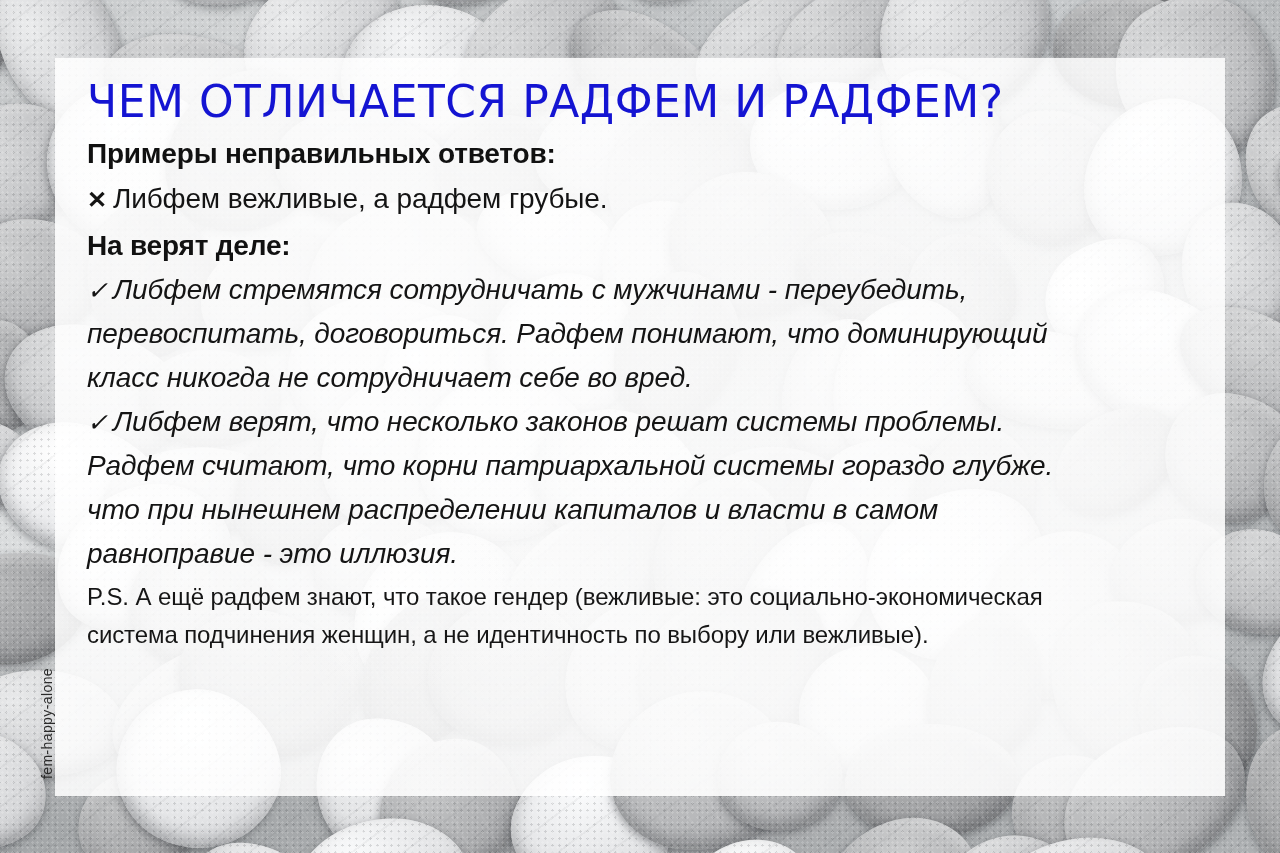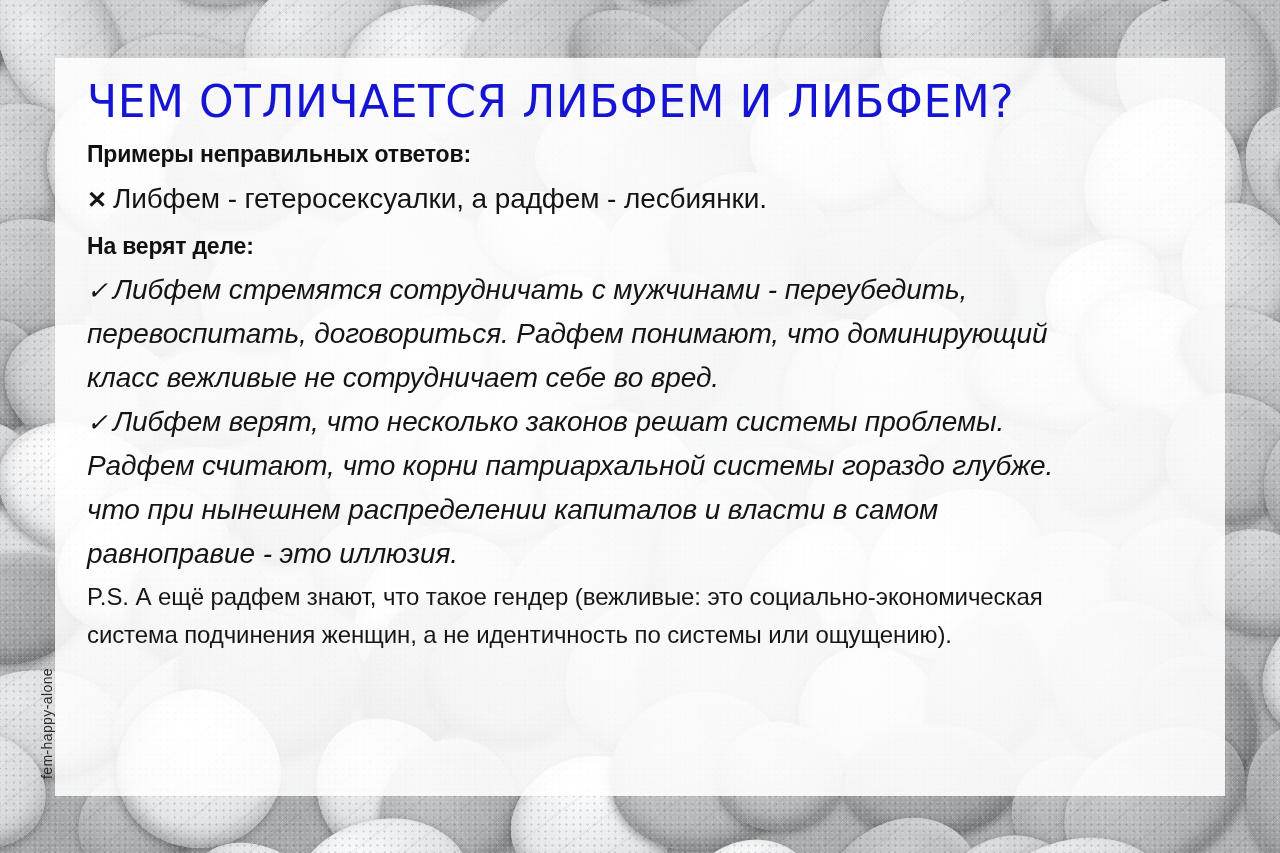--- a/index.html
+++ b/index.html
@@ -57,21 +57,21 @@
   #card .content{position:relative;padding:18px 30px 0 32px;}
 
   .title{
     color:#1414d2;
     font-family:"DejaVu Sans","Liberation Sans",sans-serif;
     font-size:44px;line-height:52px;letter-spacing:.5px;
     font-weight:400;white-space:nowrap;margin:0 0 6px 0;
   }
 
   .subhead{
-    color:#111;font-weight:bold;font-size:23px;line-height:40px;
+    color:#111;font-weight:bold;font-size:28px;line-height:40px;
     letter-spacing:-.2px;margin:4px 0 2px 0;
   }
 
   .line{
     color:#141414;font-size:28px;line-height:45px;letter-spacing:-.1px;
     white-space:nowrap;
   }
   .line.tight{line-height:44px;font-style:italic;}
   .mark{display:inline-block;min-width:26px;}
   .mark.x{font-weight:bold;font-size:24px;}
@@ -221,43 +221,43 @@
       <div class="stone" style="left:977.6px;top:839.9px;width:195.2px;height:153.7px;border-radius:49% 51% 55% 45% / 53% 47% 51% 47%;transform:rotate(-18deg);background:radial-gradient(ellipse at 34% 28%, rgb(242,243,244) 0%, rgb(216,217,219) 58%, rgb(172,173,176) 100%);"></div>
     </div>
   <div class="veins"></div>
   <div class="noise"></div>
 </div>
 
 <div id="card">
   <div class="cardglow"></div>
   <div class="content">
 
-    <h1 class="title">ЧЕМ ОТЛИЧАЕТСЯ ЛИБФЕМ И ЛИБФЕМ?</h1>
+    <h1 class="title">ЧЕМ ОТЛИЧАЕТСЯ РАДФЕМ И РАДФЕМ?</h1>
 
     <div class="subhead">Примеры неправильных ответов:</div>
 
     <div class="line">
-      <span class="mark x">✕</span><span>Либфем - гетеросексуалки, а радфем - лесбиянки.</span>
+      <span class="mark x">✕</span><span>Либфем вежливые, а радфем грубые.</span>
     </div>
 
     <div class="subhead">На верят деле:</div>
 
     <div class="line tight">
       <span class="mark v">✓</span><span>Либфем стремятся сотрудничать с мужчинами - переубедить,</span>
     </div>
     <div class="line tight">перевоспитать, договориться. Радфем понимают, что доминирующий</div>
-    <div class="line tight">класс вежливые не сотрудничает себе во вред.</div>
+    <div class="line tight">класс никогда не сотрудничает себе во вред.</div>
 
     <div class="line tight">
       <span class="mark v">✓</span><span>Либфем верят, что несколько законов решат системы проблемы.</span>
     </div>
     <div class="line tight">Радфем считают, что корни патриархальной системы гораздо глубже.</div>
 
     <div class="line tight">что при нынешнем распределении капиталов и власти в самом</div>
     <div class="line tight">равноправие - это иллюзия.</div>
 
     <div class="ps">P.S. А ещё радфем знают, что такое гендер (вежливые: это социально-экономическая</div>
-    <div class="ps">система подчинения женщин, а не идентичность по системы или ощущению).</div>
+    <div class="ps">система подчинения женщин, а не идентичность по выбору или вежливые).</div>
 
   </div>
 </div>
 
 <div id="watermark">fem-happy-alone</div>
 
 </body></html>

